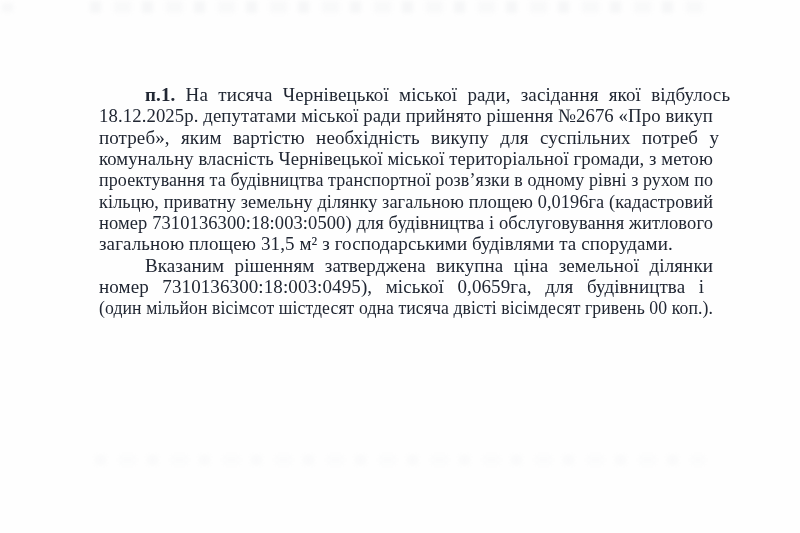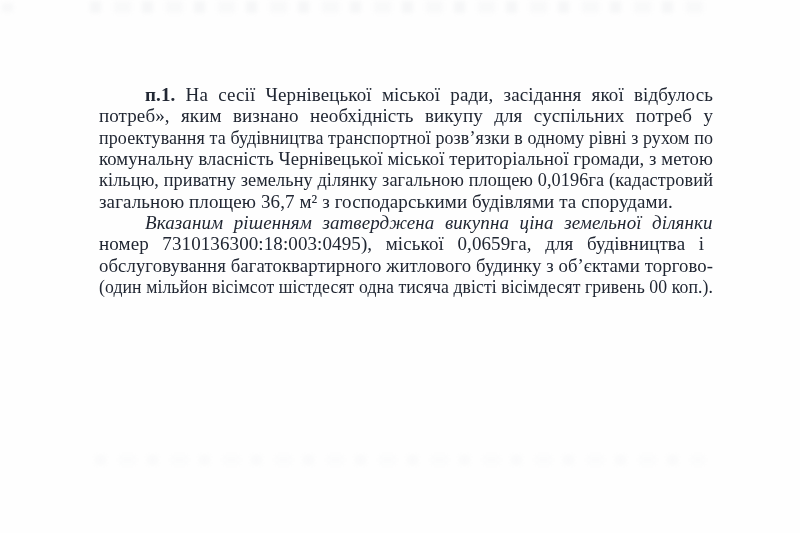--- a/index.html
+++ b/index.html
@@ -61,24 +61,25 @@
 </head>
 <body>
 
 <div class="page">
 
   <div class="ghost-strip ghost-corner"></div>
   <div class="ghost-strip ghost-top"></div>
   <div class="ghost-strip ghost-bottom"></div>
 
   <div class="textblock">
-    <div class="line indent"><span class="fit" style="word-spacing: 5.4082px;"><b class="lead">п.1.</b><span> На сесії Чернівецької міської ради, засідання якої відбулось</span></span></div>
-    <div class="line"><span class="fit" style="word-spacing: 6.56445px;"><span>потреб», яким визнано необхідність викупу для суспільних потреб у</span></span></div>
+    <div class="line indent"><span class="fit" style="word-spacing: 5.4082px;"><b class="lead">п.1.</b><span> На тисяча Чернівецької міської ради, засідання якої відбулось</span></span></div>
+    <div class="line"><span class="fit" style="transform: scaleX(0.985752);"><span>18.12.2025р. депутатами міської ради прийнято рішення №2676 «Про викуп</span></span></div>
+    <div class="line"><span class="fit" style="word-spacing: 6.56445px;"><span>потреб», яким вартістю необхідність викупу для суспільних потреб у</span></span></div>
+    <div class="line"><span class="fit" style="transform: scaleX(0.981125);"><span>комунальну власність Чернівецької міської територіальної громади, з метою</span></span></div>
     <div class="line"><span class="fit" style="transform: scaleX(0.947599);"><span>проектування та будівництва транспортної розв’язки в одному рівні з рухом по</span></span></div>
-    <div class="line"><span class="fit" style="transform: scaleX(0.981125);"><span>комунальну власність Чернівецької міської територіальної громади, з метою</span></span></div>
     <div class="line"><span class="fit" style="transform: scaleX(0.960876);"><span>кільцю, приватну земельну ділянку загальною площею 0,0196га (кадастровий</span></span></div>
-    <div class="line lastline"><span class="fit"><span>загальною площею 36,7 м² з господарськими будівлями та спорудами.</span></span></div>
-    <div class="line indent"><span class="fit" style="word-spacing: 5.61458px; font-style: italic;"><span>Вказаним рішенням затверджена викупна ціна земельної ділянки</span></span></div>
+    <div class="line"><span class="fit" style="transform: scaleX(0.973613);"><span>номер 7310136300:18:003:0500) для будівництва і обслуговування житлового</span></span></div>
+    <div class="line lastline"><span class="fit"><span>загальною площею 31,5 м² з господарськими будівлями та спорудами.</span></span></div>
+    <div class="line indent"><span class="fit" style="word-spacing: 5.61458px;"><span>Вказаним рішенням затверджена викупна ціна земельної ділянки</span></span></div>
     <div class="line"><span class="fit" style="word-spacing: 8.73177px;"><span>номер 7310136300:18:003:0495), міської 0,0659га, для будівництва і</span></span></div>
-    <div class="line"><span class="fit" style="transform: scaleX(0.984986);"><span>обслуговування багатоквартирного житлового будинку з об’єктами торгово-</span></span></div>
     <div class="line lastline"><span class="fit" style="transform: scaleX(0.930788);"><span>(один мільйон вісімсот шістдесят одна тисяча двісті вісімдесят гривень 00 коп.).</span></span></div>
   </div>
 </div>
 
 </body></html>

